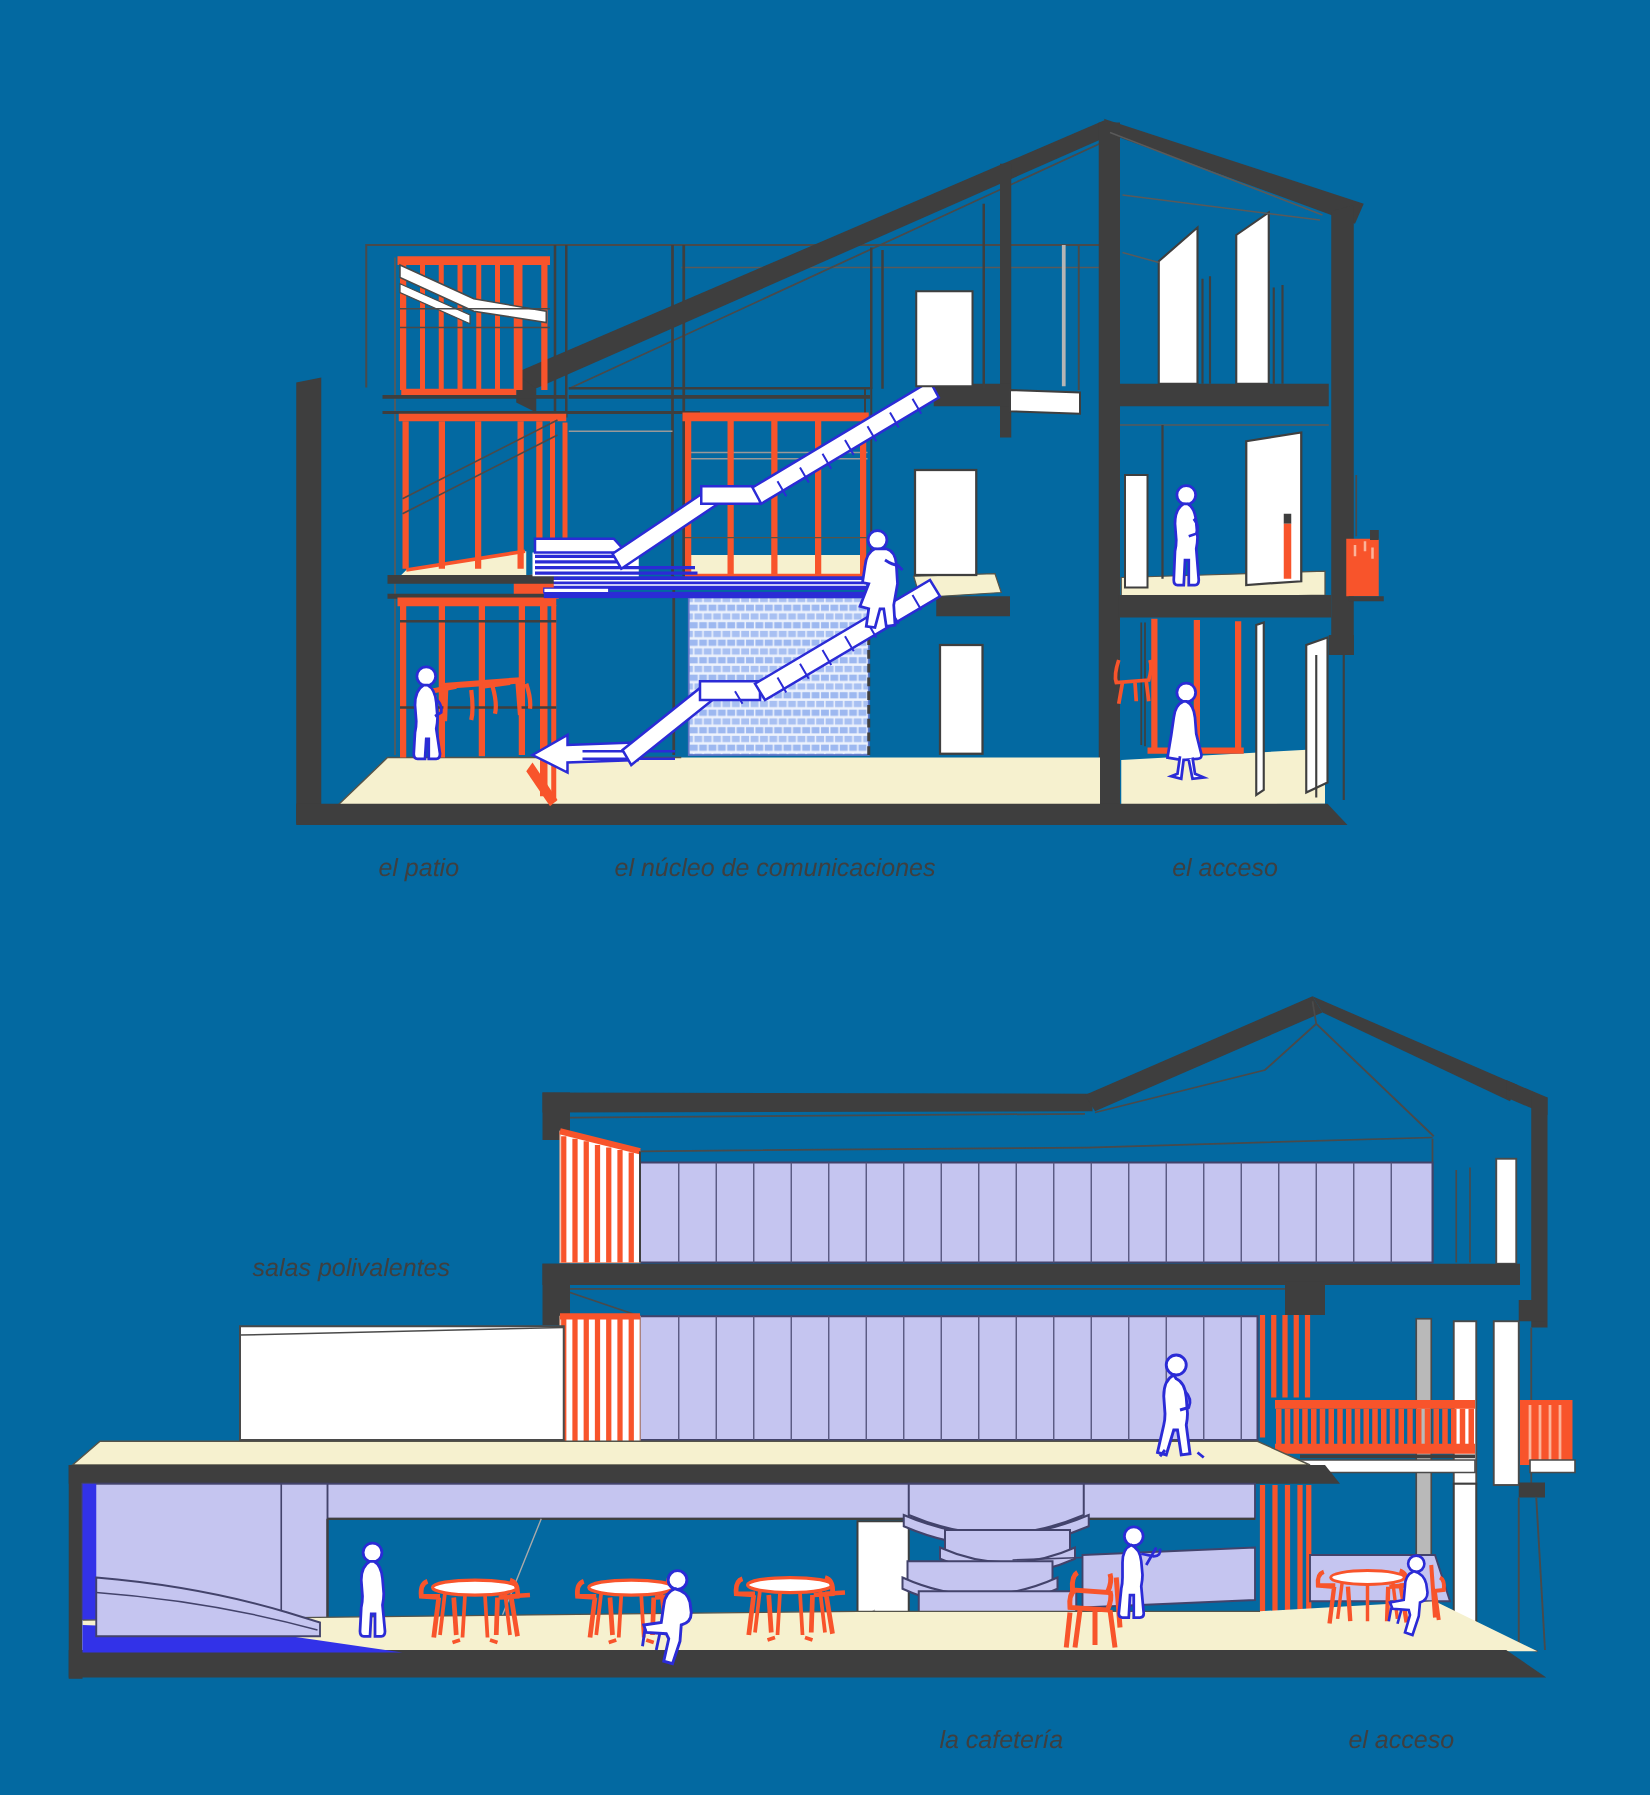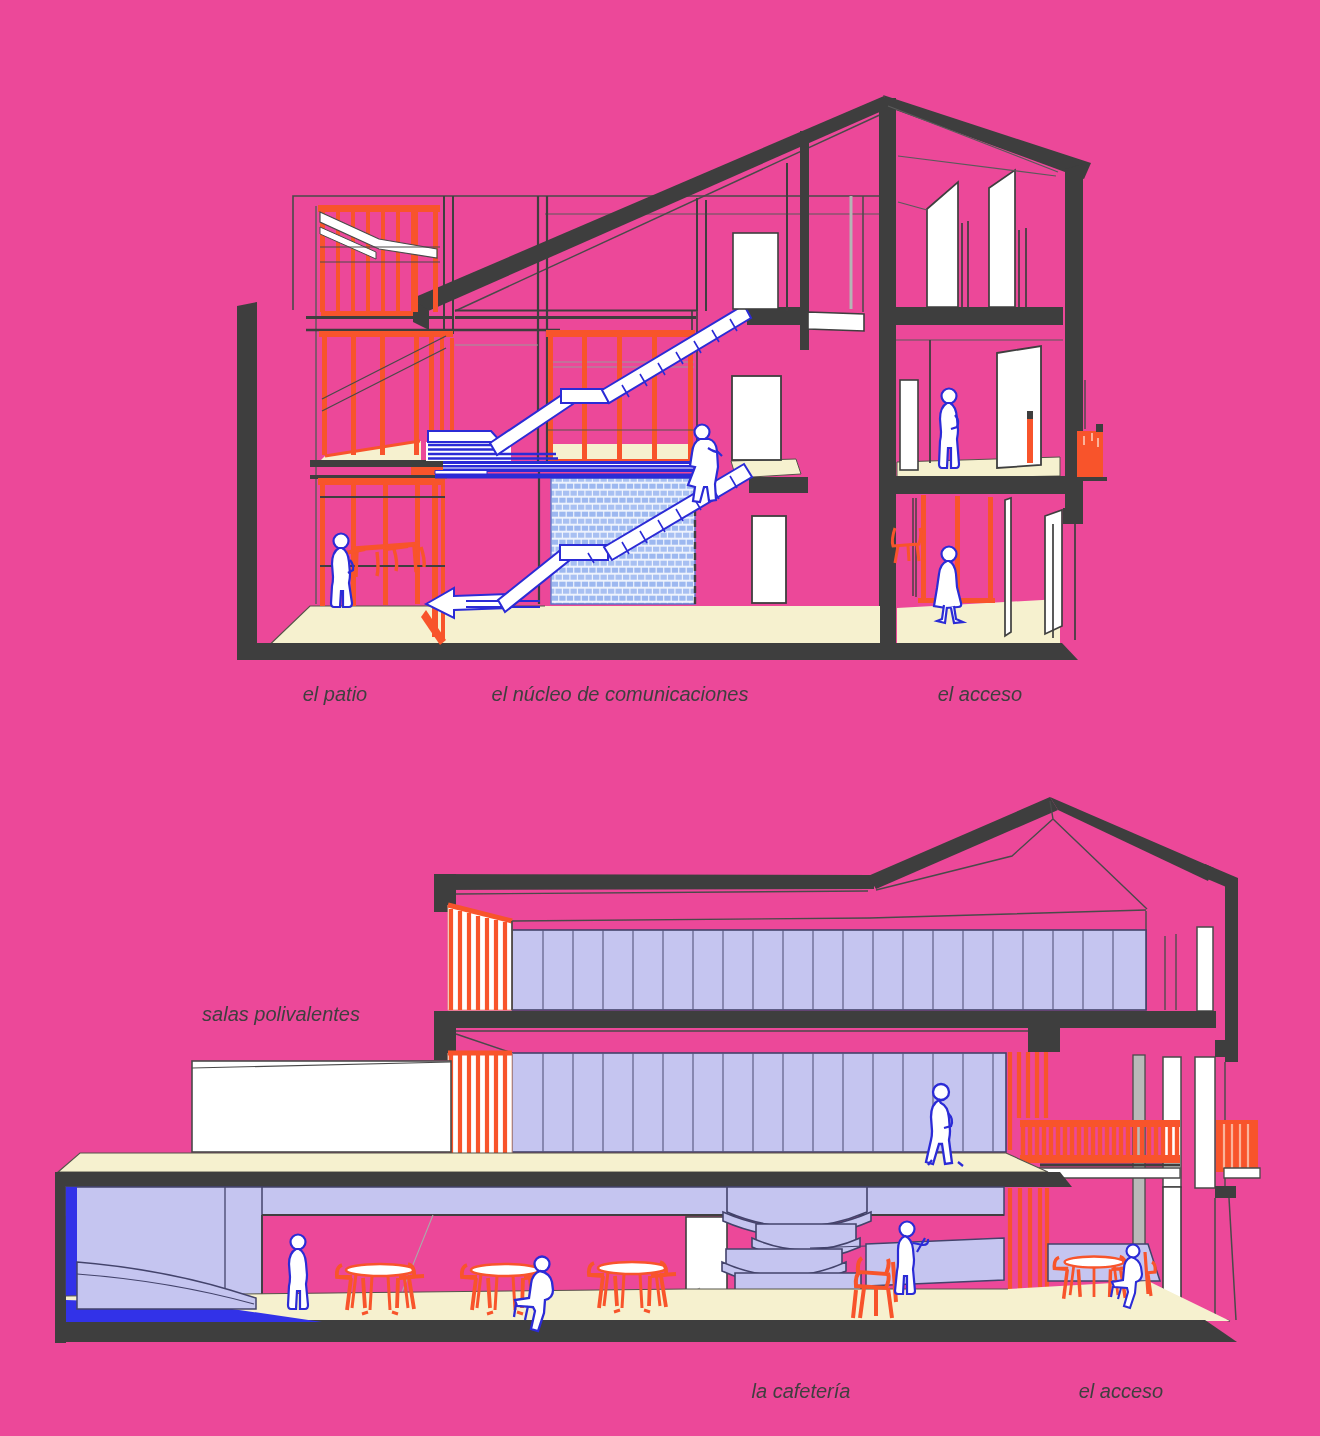--- a/index.html
+++ b/index.html
@@ -1,16 +1,16 @@
 <!DOCTYPE html>
 <html><head>
 <meta charset="utf-8">
 <style>
   html,body{margin:0;padding:0;background:#fff;}
-  .page{width:1320px;height:1436px;position:relative;background:#ec4899;overflow:hidden;}
+  .page{width:1320px;height:1436px;position:relative;background:#0369a1;overflow:hidden;}
   text{font-family:"Liberation Sans",sans-serif;font-style:italic;fill:#3f3f3f;}
 </style>
 </head>
 <body>
 <div class="page">
 <svg width="1320" height="1436" viewBox="0 0 1320 1436">
 <defs>
 <pattern id="brick" width="15" height="14" patternUnits="userSpaceOnUse">
   <rect width="15" height="14" fill="#eef3fd"></rect>
   <rect x="0.5" y="0.7" width="6.3" height="5" fill="#a8c0f2"></rect>

